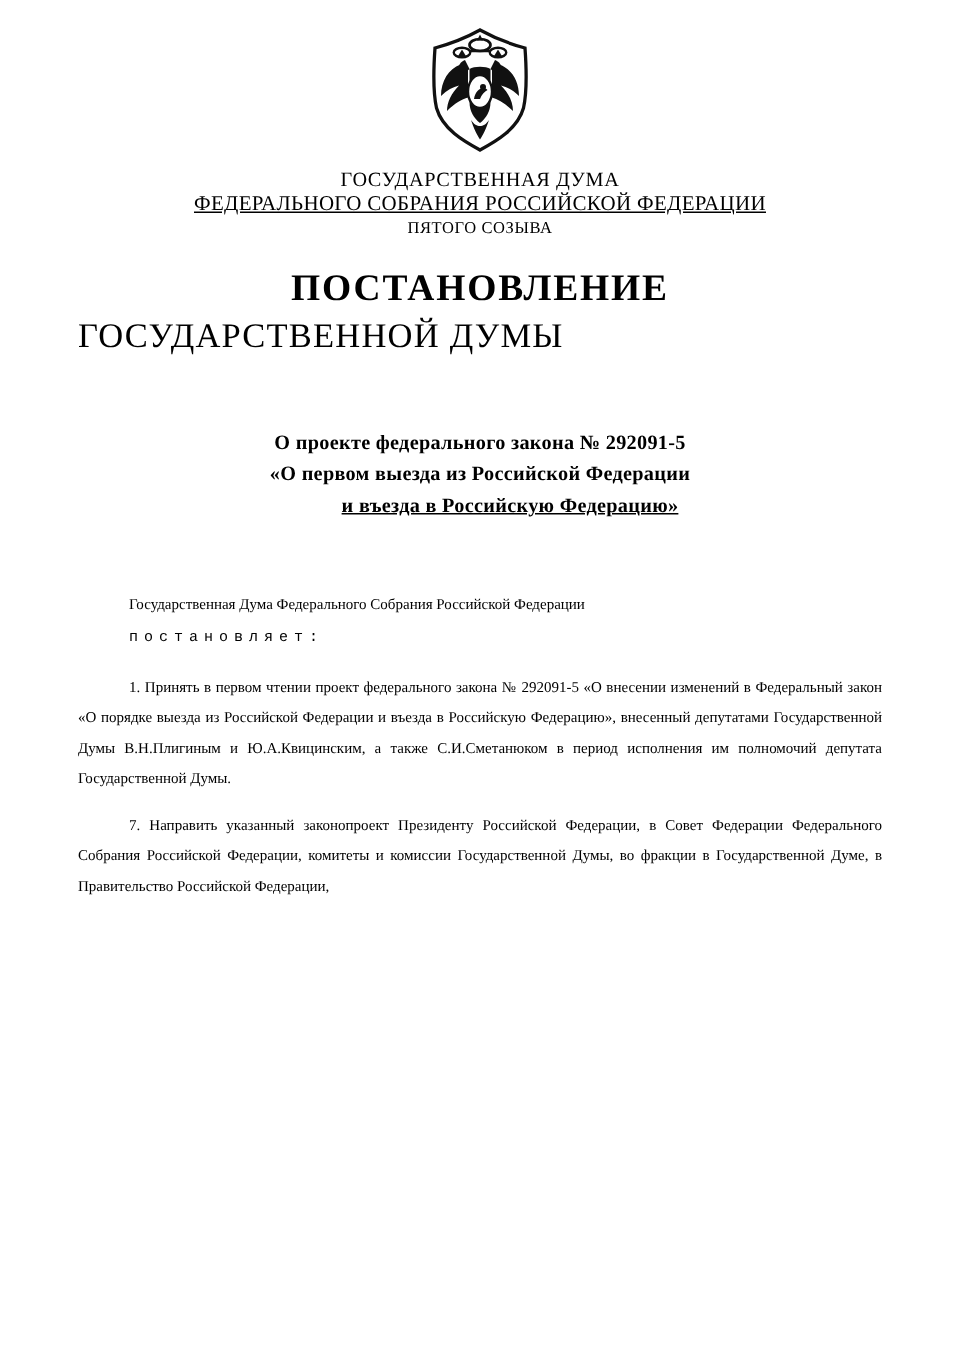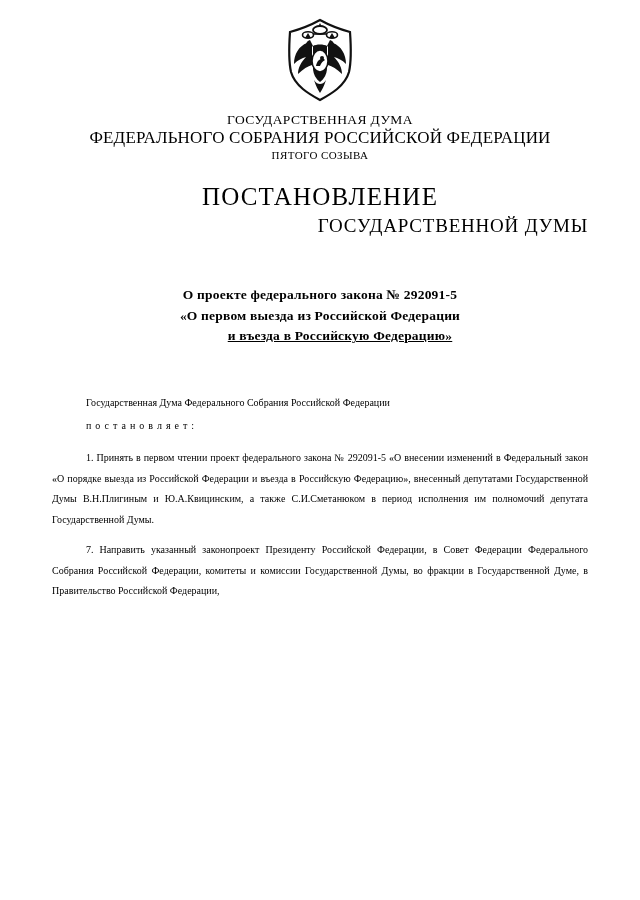--- a/index.html
+++ b/index.html
@@ -40,38 +40,39 @@
   
   .org-block {
     text-align: center;
     line-height: 1.22;
   }
   .org-line1 {
     font-size: 13.5px;
     letter-spacing: 0.4px;
   }
   .org-line2 {
-    font-size: 17px;
+    font-size: 14px;
     letter-spacing: 0.2px;
+    text-decoration: underline;
   }
   .org-line3 {
     font-size: 11px;
     letter-spacing: 0.4px;
   }
 
   .doc-title {
     text-align: center;
-    font-weight: normal;
+    font-weight: bold;
     font-size: 25px;
     letter-spacing: 1.2px;
     margin-top: 20px;
   }
   .doc-subtitle {
-    text-align: right;
-    font-size: 19px;
+    text-align: left;
+    font-size: 23px;
     letter-spacing: 0.8px;
     margin-top: 4px;
   }
 
   
   .subject {
     margin-top: 48px;
     text-align: center;
     font-weight: bold;
     font-size: 13.5px;
@@ -94,20 +95,21 @@
     margin: 0;
   }
   .p.indent {
     text-indent: 34px;
   }
   .spaced {
     letter-spacing: 4px;
     text-indent: 34px;
     display: block;
     margin-top: 2px;
+    font-family: Liberation Mono, monospace;
   }
   .gap {
     height: 12px;
   }
   .p + .p {
     margin-top: 10px;
   }
 </style>
 </head>
 <body>

